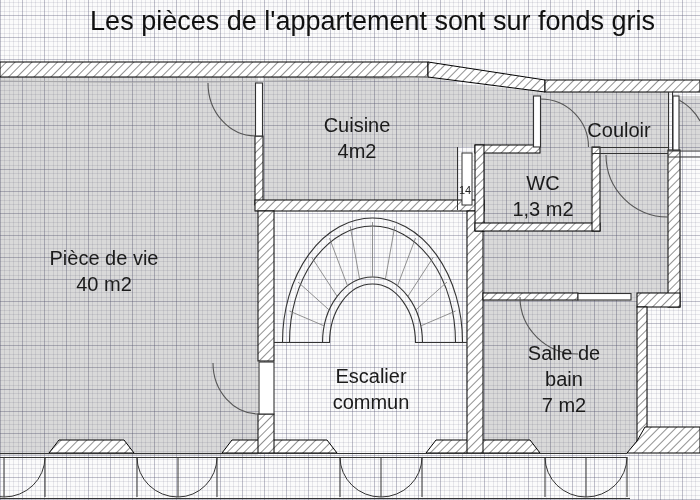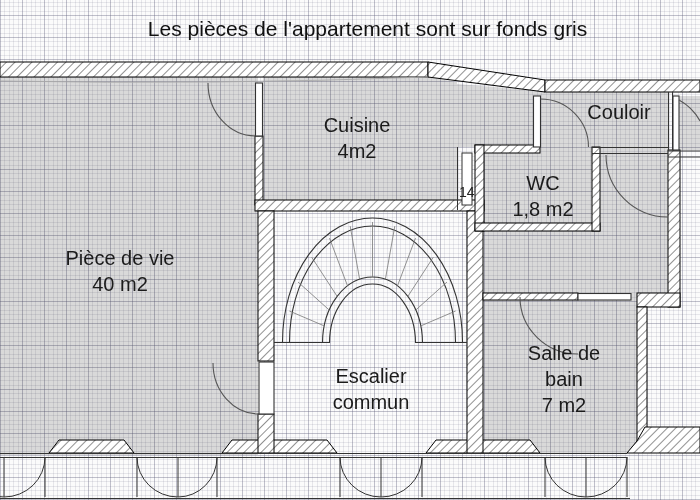--- a/index.html
+++ b/index.html
@@ -15,25 +15,25 @@
     color:#1a1a1a;
   }
   #plan-svg{position:absolute;left:0;top:0;}
   .label{
     position:absolute;transform:translate(-50%,-50%);
     text-align:center;font-size:20px;line-height:26px;color:#1b1b1b;
     white-space:normal;
   }
   .label span{display:block;}
   #title{
-    position:absolute;left:50%;top:17px;transform:translateX(-46%);
-    font-size:21px;white-space:nowrap;color:#111;
+    position:absolute;left:50%;top:6px;transform:translateX(-46%);
+    font-size:27px;white-space:nowrap;color:#111;
   }
   #duct-label{
-    position:absolute;left:459px;top:184px;font-size:14px;color:#222;
+    position:absolute;left:459px;top:184px;font-size:11px;color:#222;
     transform:none;
   }
 </style>
 </head>
 <body>
 
 <div id="stage">
 
   <svg id="plan-svg" width="700" height="500" viewBox="0 0 700 500">
     <defs>
@@ -169,37 +169,37 @@
         <line x1="347.5" y1="285.8" x2="329.5" y2="238.1"></line>
         <line x1="337.1" y1="296.3" x2="311.7" y2="257.2"></line>
         <line x1="329.2" y1="310.0" x2="298.0" y2="282.0"></line>
         <line x1="324.2" y1="325.9" x2="289.4" y2="311.0"></line>
       </g>
     </g>
   </svg>
 
   <div id="title">Les pièces de l'appartement sont sur fonds gris</div>
 
-  <div class="label" style="left:120px;top:271px;width:170px;">
+  <div class="label" style="left:104px;top:271px;width:170px;">
     <span>Pièce de vie</span>
     <span>40 m2</span>
   </div>
 
   <div class="label" style="left:357px;top:138px;width:140px;">
     <span>Cuisine</span>
     <span>4m2</span>
   </div>
 
-  <div class="label" style="left:619px;top:112px;width:110px;">
+  <div class="label" style="left:619px;top:130px;width:110px;">
     <span>Couloir</span>
   </div>
 
   <div class="label" style="left:543px;top:196px;width:123px;">
     <span>WC</span>
-    <span>1,8 m2</span>
+    <span>1,3 m2</span>
   </div>
 
   <div class="label" style="left:564px;top:346px;width:104px;margin-top:33px;">
     <span>Salle de bain</span>
     <span>7 m2</span>
   </div>
 
   <div class="label" style="left:371px;top:389px;width:120px;">
     <span>Escalier commun</span>
   </div>

